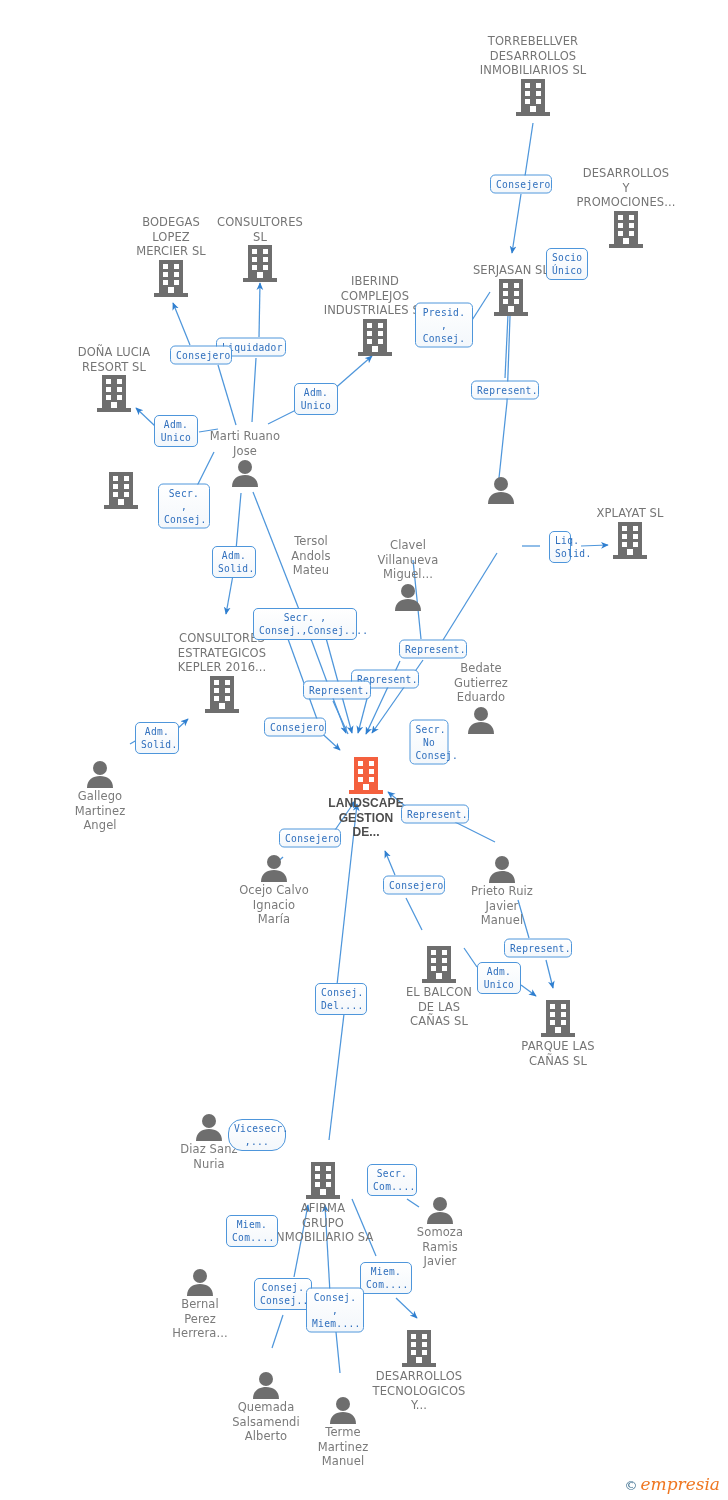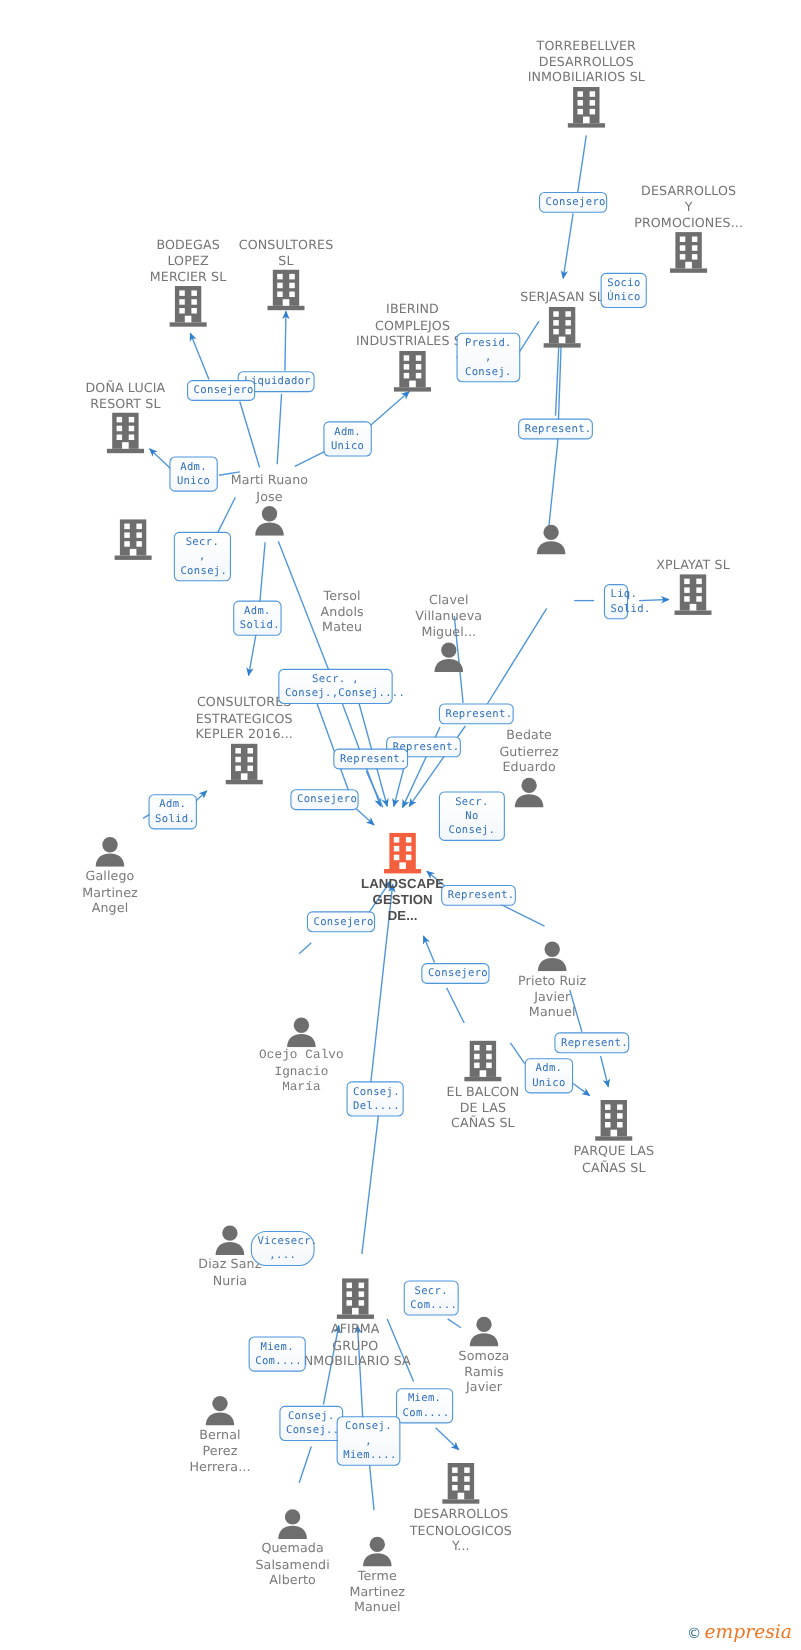--- a/index.html
+++ b/index.html
@@ -378,21 +378,21 @@
             <rect x="9" y="12" width="5" height="5" fill="#fff"></rect>
             <rect x="20" y="12" width="5" height="5" fill="#fff"></rect>
             <rect x="9" y="20" width="5" height="5" fill="#fff"></rect>
             <rect x="20" y="20" width="5" height="5" fill="#fff"></rect>
             <rect x="14" y="27" width="6" height="6" fill="#fff"></rect>
           </svg></span>
         <span class="caption">LANDSCAPE
 GESTION
 DE...</span>
       </div>
-      <div class="node person" style="left: 274px; top: 924px; font-family: Liberation Mono, monospace;">
+      <div class="node person" style="left: 274px; top: 854px;">
         <span class="glyph"><svg width="30" height="28" viewBox="0 0 30 28" xmlns="http://www.w3.org/2000/svg">
             <circle cx="15" cy="8" r="7" fill="#6e6e6e"></circle>
             <path d="M2,28 C2,19.5 8,16 15,16 C22,16 28,19.5 28,28 Z" fill="#6e6e6e"></path>
           </svg></span>
         <span class="caption">Ocejo Calvo
 Ignacio
 María</span>
       </div>
       <div class="node person" style="left: 502px; top: 855px;">
         <span class="glyph"><svg width="30" height="28" viewBox="0 0 30 28" xmlns="http://www.w3.org/2000/svg">
@@ -529,21 +529,21 @@
       <div class="edge-label" style="left: 234px; top: 562px; width: 44px;">Adm.
 Solid.</div>
       <div class="edge-label" style="left: 560px; top: 547px; width: 22px;">Liq.
 Solid.</div>
       <div class="edge-label" style="left: 305px; top: 624px; width: 104px;">Secr. ,
 Consej.,Consej....</div>
       <div class="edge-label" style="left: 433px; top: 649px; width: 68px;">Represent.</div>
       <div class="edge-label" style="left: 385px; top: 679px; width: 68px;">Represent.</div>
       <div class="edge-label" style="left: 337px; top: 690px; width: 68px;">Represent.</div>
       <div class="edge-label" style="left: 295px; top: 727px; width: 62px;">Consejero</div>
-      <div class="edge-label" style="left: 429px; top: 742px; width: 60px;">Secr.  No
+      <div class="edge-label" style="left: 429px; top: 742px; width: 39px;">Secr.  No
 Consej.</div>
       <div class="edge-label" style="left: 157px; top: 738px; width: 44px;">Adm.
 Solid.</div>
       <div class="edge-label" style="left: 435px; top: 814px; width: 68px;">Represent.</div>
       <div class="edge-label" style="left: 310px; top: 838px; width: 62px;">Consejero</div>
       <div class="edge-label" style="left: 414px; top: 885px; width: 62px;">Consejero</div>
       <div class="edge-label" style="left: 538px; top: 948px; width: 68px;">Represent.</div>
       <div class="edge-label" style="left: 499px; top: 978px; width: 44px;">Adm.
 Unico</div>
       <div class="edge-label" style="left: 341px; top: 999px; width: 52px;">Consej.

